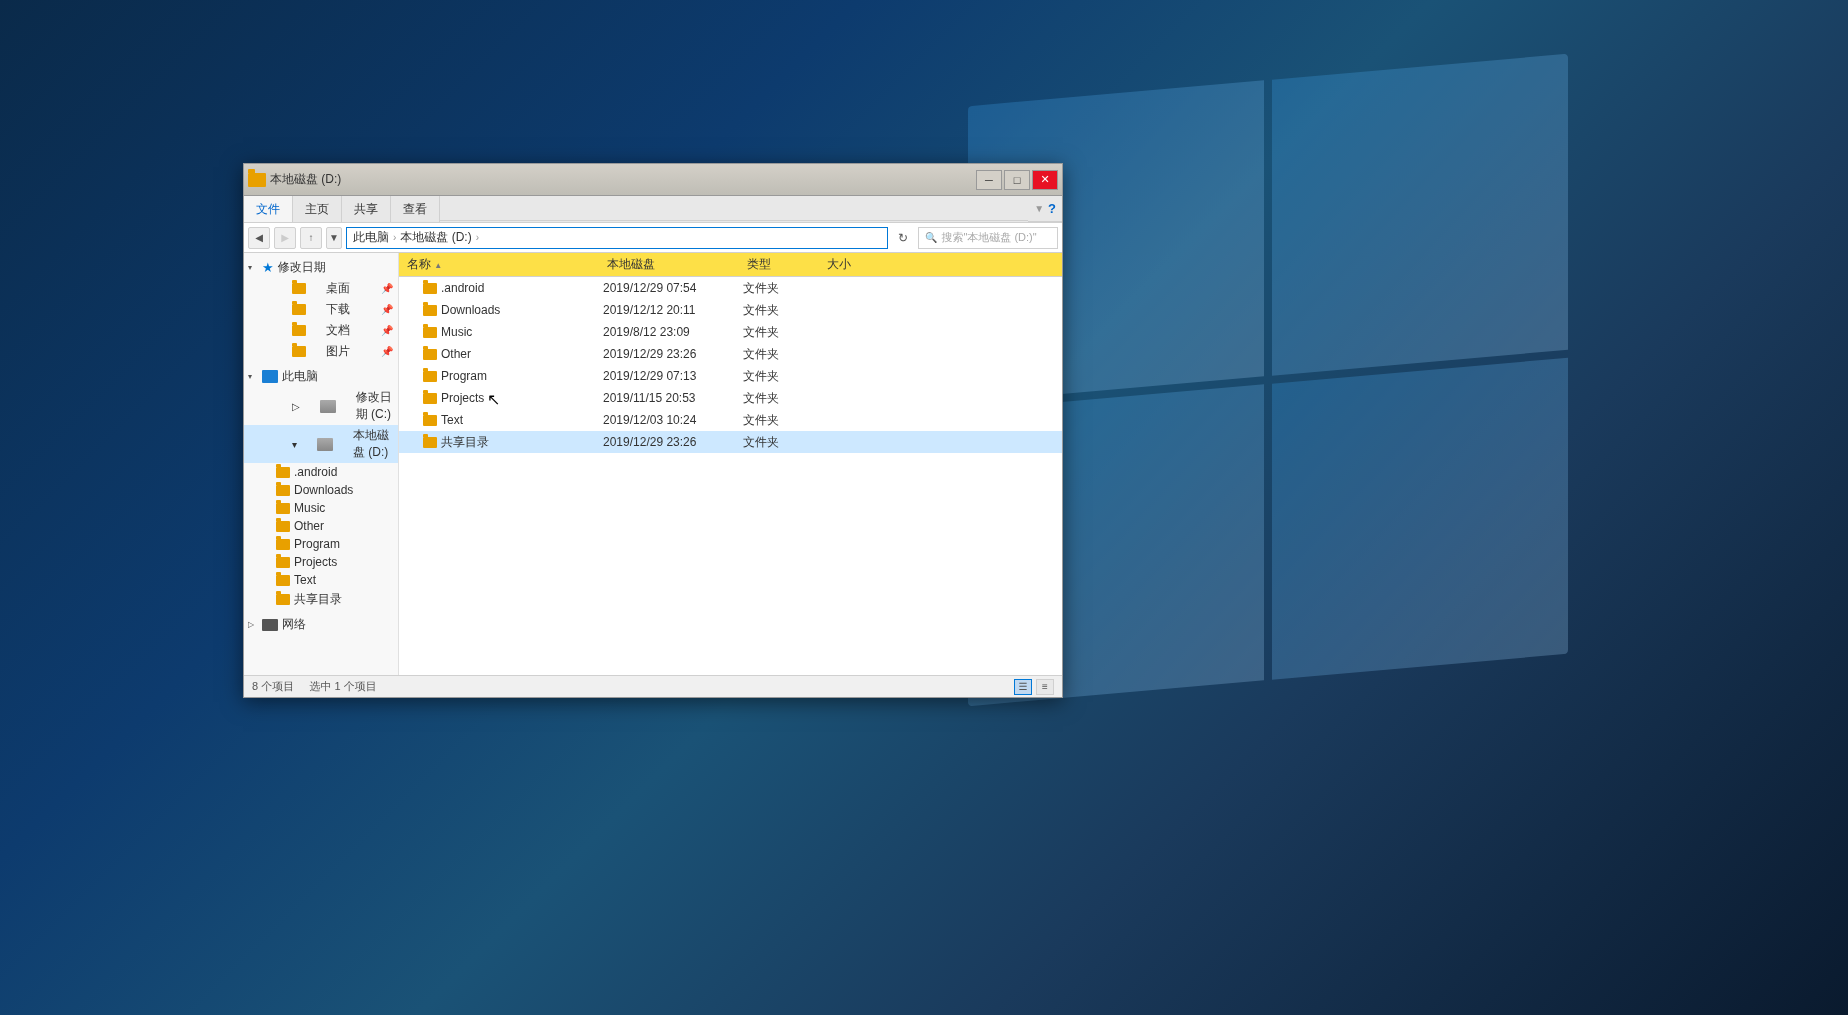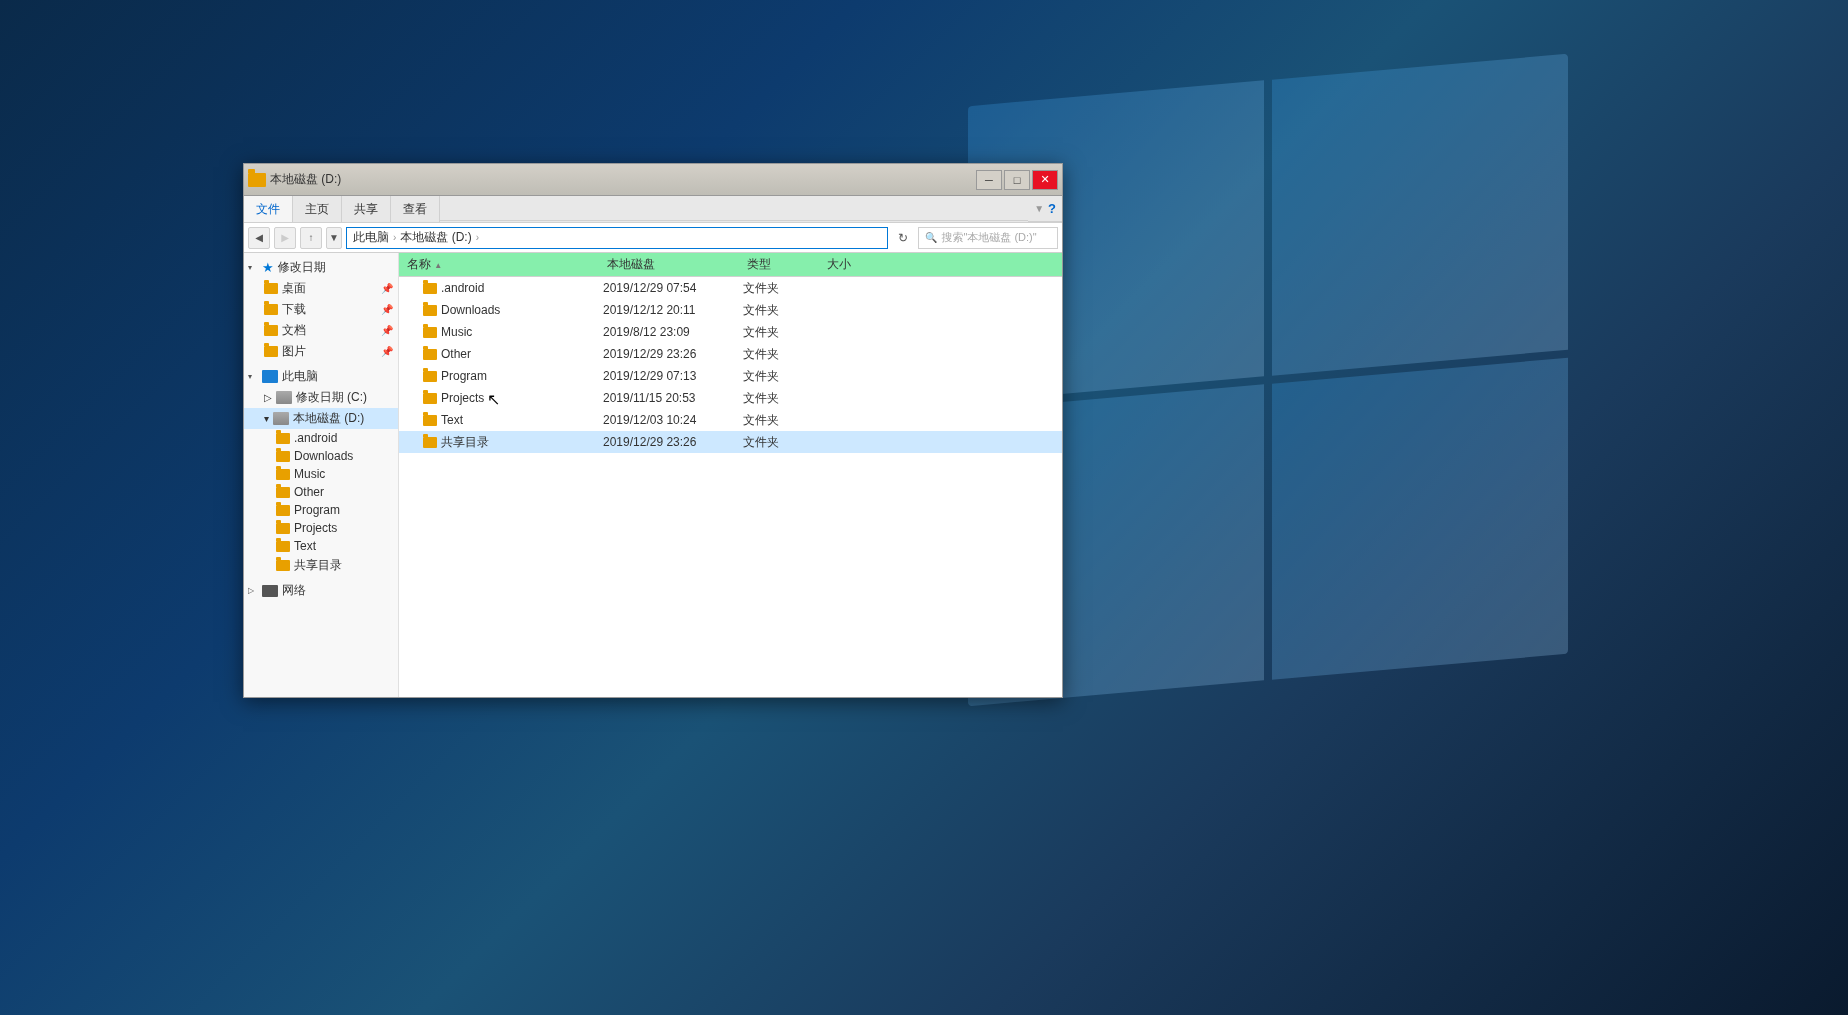--- a/index.html
+++ b/index.html
@@ -274,35 +274,36 @@
     .this-pc-icon {
       width: 16px;
       height: 13px;
       background: #1a7fd4;
       border-radius: 1px;
       flex-shrink: 0;
     }
     .sidebar-item-inner {
       display: flex;
       align-items: center;
-      gap: 4px;
+      gap: 20px;
       flex: 1;
+      margin-left: 28px;
     }
 
     
     .file-list {
       flex: 1;
       background: white;
       overflow-y: auto;
     }
     .file-list-header {
       display: flex;
       align-items: center;
       height: 24px;
-      background: #86efac;
+      background: #fde047;
       border-bottom: 1px solid #d0d0d0;
       font-size: 12px;
       color: #333;
       padding: 0 4px;
       cursor: pointer;
     }
     .col-name { width: 200px; padding-left: 20px; }
     .col-modified { width: 140px; }
     .col-type { width: 80px; }
     .col-size { width: 80px; }
@@ -589,15 +590,26 @@
           <div class="folder-icon small"></div>
           <span>共享目录</span>
         </div>
         <div class="col-modified">2019/12/29 23:26</div>
         <div class="col-type">文件夹</div>
         <div class="col-size"></div>
       </div>
     </div>
   </div>
 
+  <div class="status-bar">
+    <div>
+      <span>8 个项目</span>
+      &nbsp;&nbsp;&nbsp;
+      <span>选中 1 个项目</span>
+    </div>
+    <div class="status-right">
+      <div class="view-btn active">☰</div>
+      <div class="view-btn">≡</div>
+    </div>
+  </div>
 </div>
 
 <div style="position:absolute; left:487px; top:390px; font-size:16px; pointer-events:none; z-index:9999;">↖</div>
 
 </body></html>

